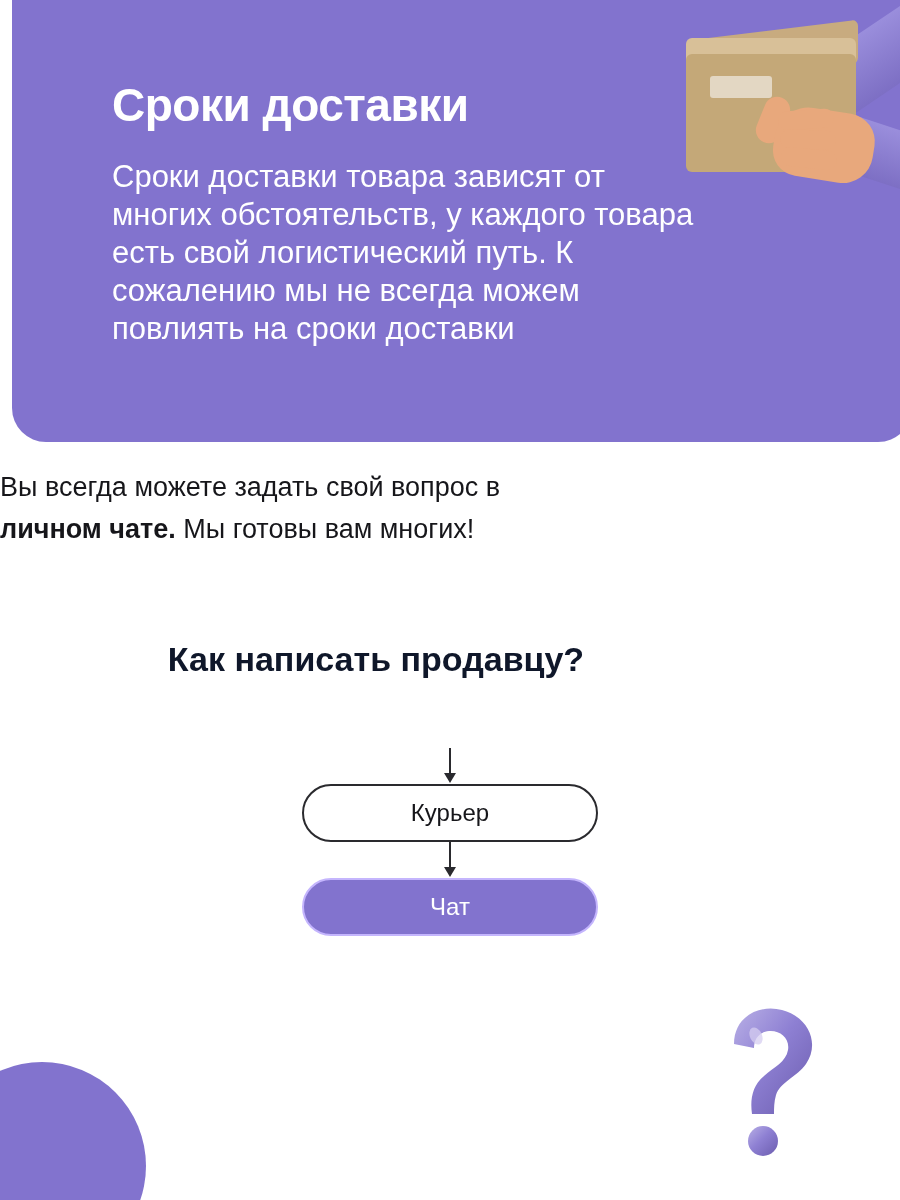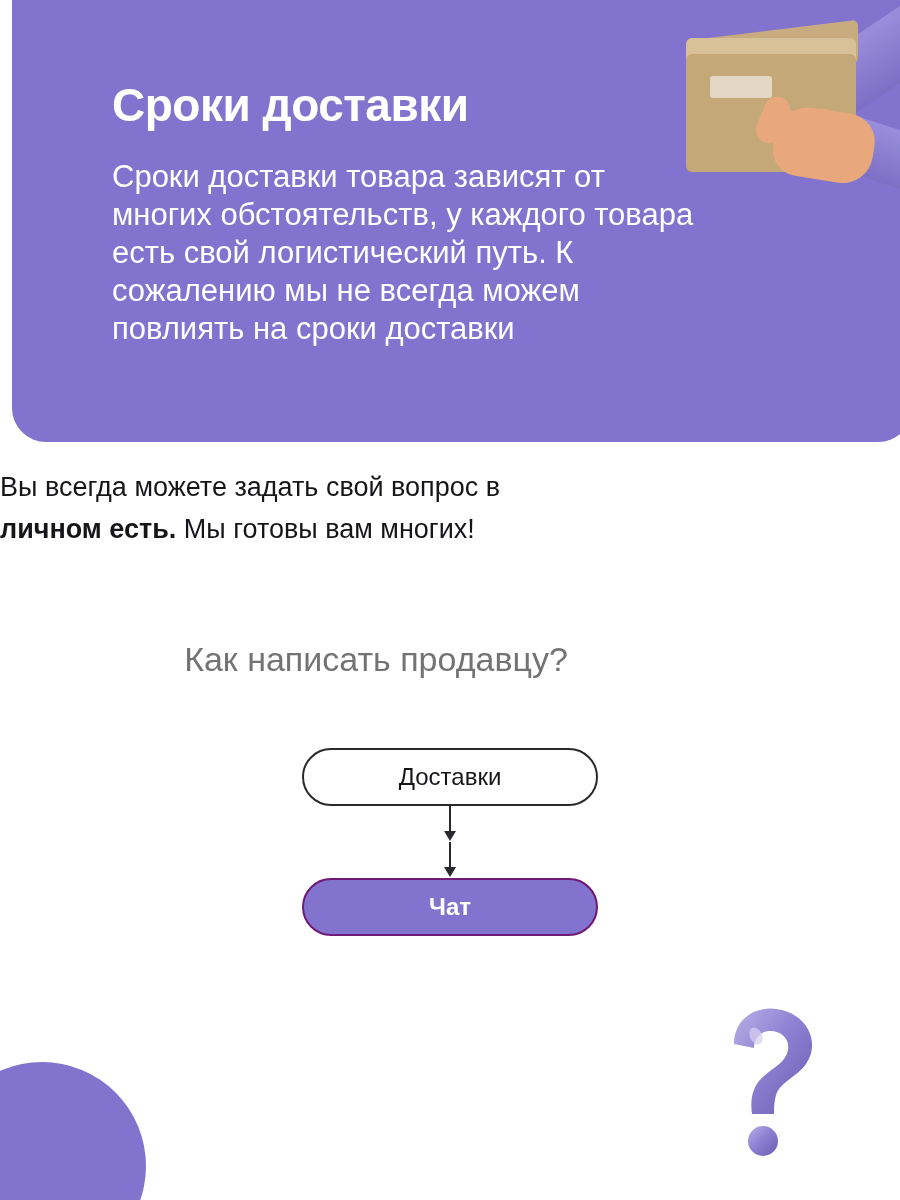--- a/index.html
+++ b/index.html
@@ -157,22 +157,22 @@
   .mid-text b { font-weight: bold; }
 
   
   .section-heading {
     position: absolute;
     top: 640px;
     left: 0;
     width: 752px;
     text-align: center;
     font-size: 34px;
-    font-weight: normal;
-    color: #737373;
+    font-weight: bold;
+    color: #0f172a;
   }
 
   
   .steps {
     position: absolute;
     top: 748px;
     left: 50%;
     transform: translateX(-50%);
     width: 296px;
     display: flex;
@@ -190,22 +190,22 @@
     box-sizing: border-box;
   }
   .step.outline {
     border: 2px solid #2a2a2e;
     background: #ffffff;
     color: #16161a;
   }
   .step.filled {
     background: #8273ce;
     color: #ffffff;
-    font-weight: bold;
-    border: 2px solid #701a75;
+    font-weight: normal;
+    border: 2px solid #c4b5fd;
   }
   .arrow {
     width: 16px;
     height: 36px;
     position: relative;
   }
   .arrow .shaft {
     position: absolute;
     left: 7px;
     top: 0;
@@ -261,32 +261,32 @@
     <div class="thumb"></div>
     <div class="hand"></div>
     <div class="finger f1"></div>
     <div class="finger f2"></div>
     <div class="finger f3"></div>
   </div>
 </div>
 
 <div class="mid-text">
   <div>Вы всегда можете задать свой вопрос в</div>
-  <div><b>личном есть.</b><span> Мы готовы вам многих!</span></div>
+  <div><b>личном чате.</b><span> Мы готовы вам многих!</span></div>
 </div>
 
 <div class="section-heading">Как написать продавцу?</div>
 
 <div class="steps">
-  <div class="step outline">
-    <span>Доставки</span>
-  </div>
   <div class="arrow">
     <div class="shaft"></div>
       <div class="head"></div>
+  </div>
+  <div class="step outline">
+    <span>Курьер</span>
   </div>
   <div class="arrow">
     <div class="shaft"></div>
       <div class="head"></div>
   </div>
   <div class="step filled">
     <span>Чат</span>
   </div>
 </div>
 

